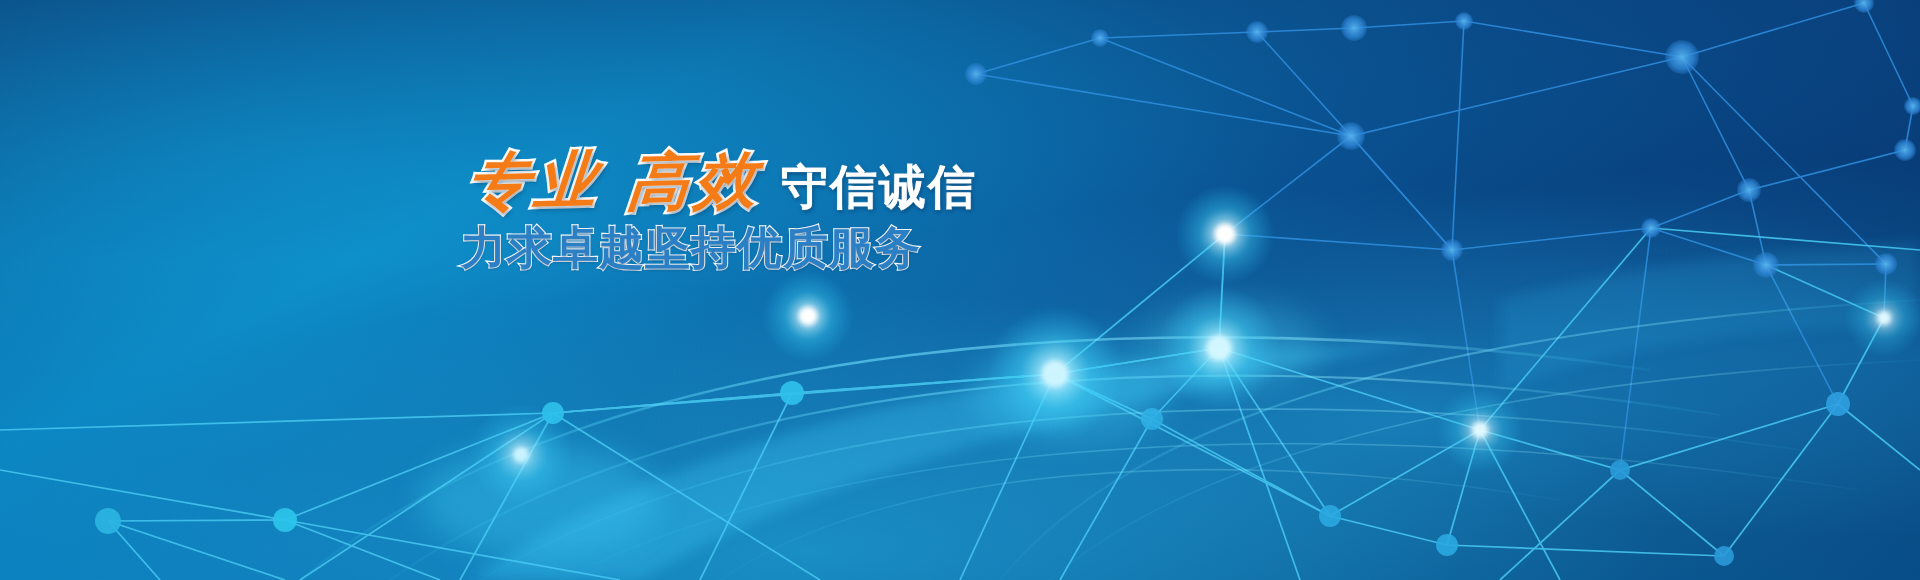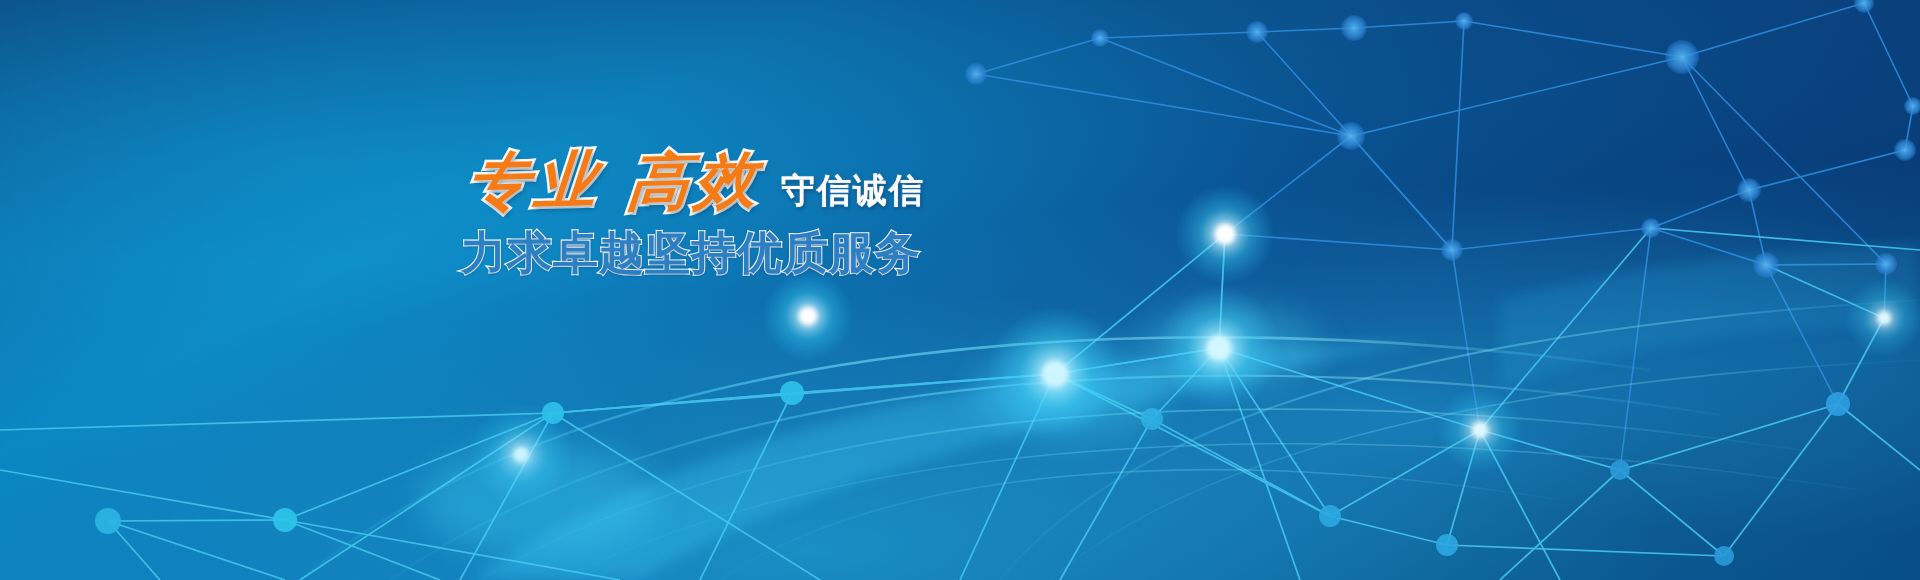--- a/index.html
+++ b/index.html
@@ -41,44 +41,44 @@
     align-items:flex-end;
   }
   .line2 {
     position:absolute;
     left:461px;
     top:219px;
     width:760px;
     height:56px;
     white-space:nowrap;
     display:flex;
-    align-items:flex-end;
+    align-items:center;
   }
   .brush {
     font-family:"DejaVu Serif", serif;
     font-weight:bold;
     font-style:italic;
     font-size:62px;
     line-height:1;
     letter-spacing:5px;
     color:#F47B16;
     -webkit-text-stroke:5px #ffffff;
     paint-order:stroke fill;
     text-shadow:
       0 0 2px rgba(255,255,255,0.95),
       2px 3px 5px rgba(3,40,78,0.45);
     transform:skewX(-6deg) rotate(-1.4deg);
     transform-origin:left bottom;
     display:inline-block;
   }
   .brush-gap { display:inline-block; width:26px; }
   .white-head {
-    font-family:Liberation Mono, monospace;
+    font-family:Liberation Sans, sans-serif;
     font-weight:bold;
-    font-size:34px;
+    font-size:47px;
     line-height:1;
     letter-spacing:2px;
     color:#ffffff;
     margin-left:22px;
     margin-bottom:4px;
     text-shadow:
       0 0 1px #cfe8ff,
       1px 2px 4px rgba(3,40,78,0.55);
     display:inline-block;
   }

